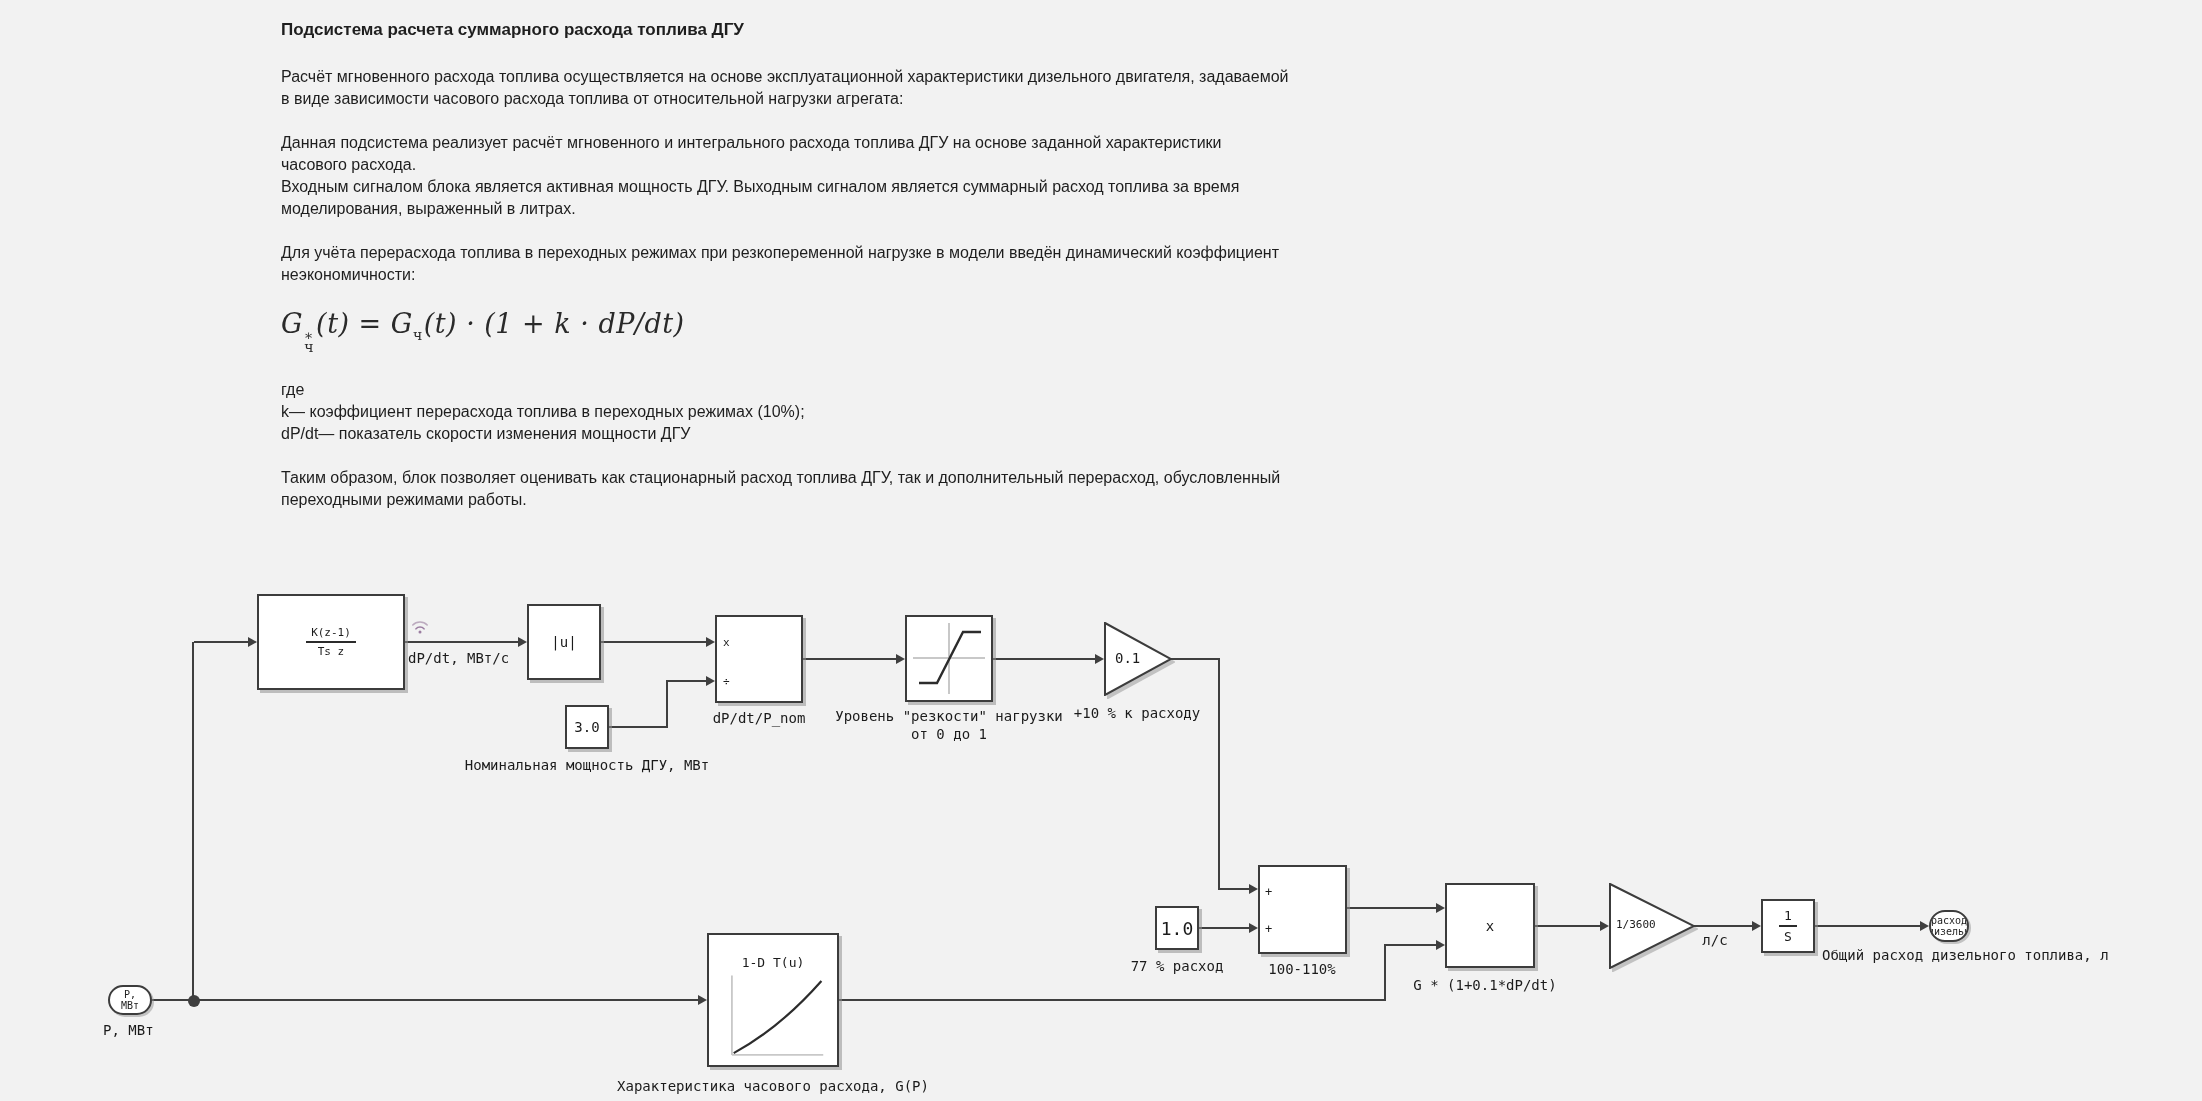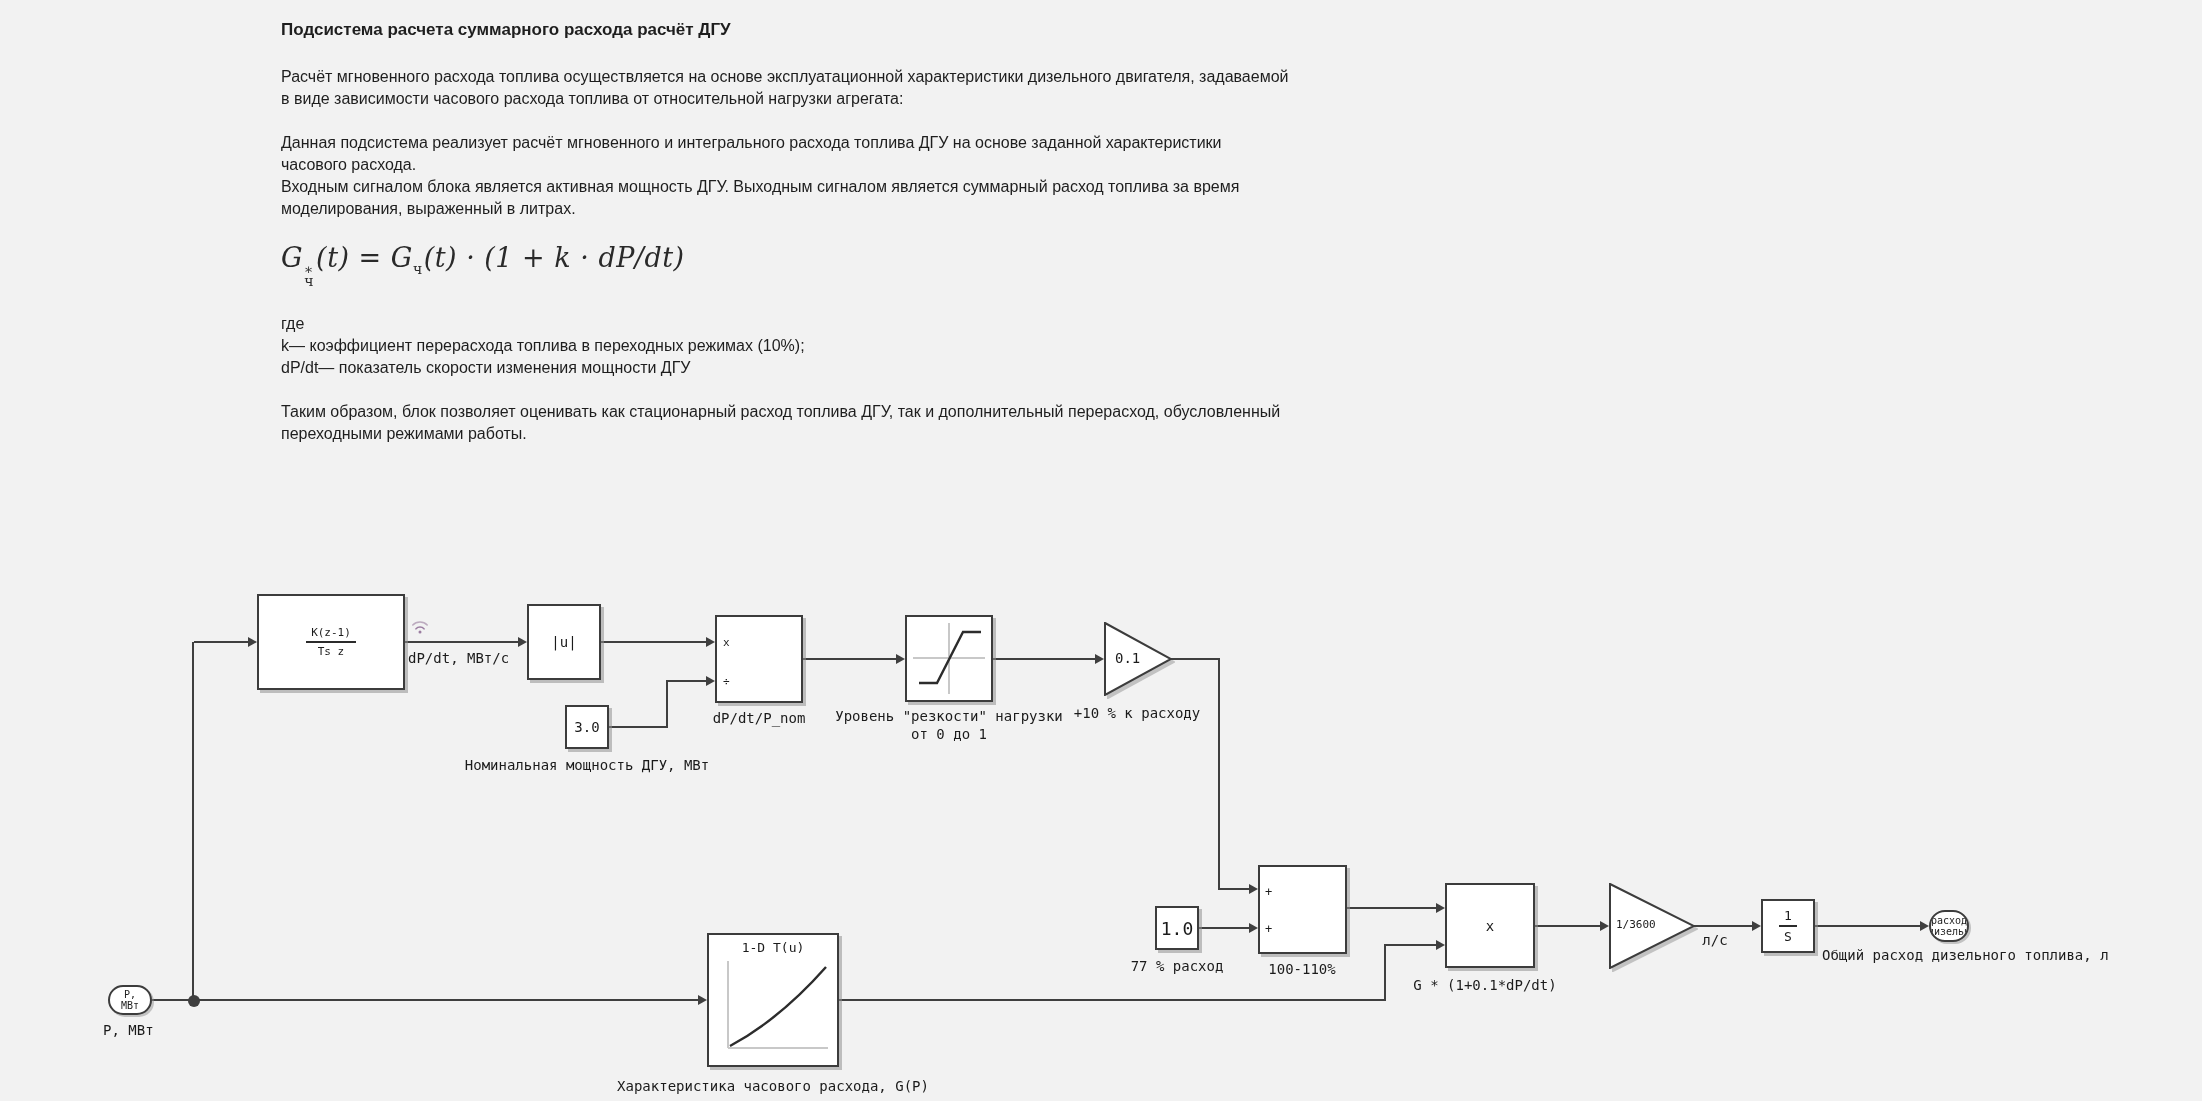--- a/index.html
+++ b/index.html
@@ -47,27 +47,29 @@
   .frac .num{border-bottom:2px solid #2b2b2b;padding:0 5px 2px 5px;}
   .frac .den{padding-top:2px;}
   .tri{position:absolute;}
   .tri svg{position:absolute;left:0;top:0;filter:drop-shadow(3px 3px 0 rgba(145,145,145,0.5));}
   .tri span{position:absolute;font-size:14px;}
 </style>
 </head>
 <body style="background: rgb(242, 242, 242); color: rgb(30, 30, 30);">
 
 <div class="doc">
-  <h1>Подсистема расчета суммарного расхода расчёт ДГУ</h1>
+  <h1>Подсистема расчета суммарного расхода топлива ДГУ</h1>
   <p>Расчёт мгновенного расхода топлива осуществляется на основе эксплуатационной характеристики дизельного двигателя, задаваемой
 в виде зависимости часового расхода топлива от относительной нагрузки агрегата:</p>
   <p>Данная подсистема реализует расчёт мгновенного и интегрального расхода топлива ДГУ на основе заданной характеристики
 часового расхода.
 Входным сигналом блока является активная мощность ДГУ. Выходным сигналом является суммарный расход топлива за время
 моделирования, выраженный в литрах.</p>
+  <p>Для учёта перерасхода топлива в переходных режимах при резкопеременной нагрузке в модели введён динамический коэффициент
+неэкономичности:</p>
   <div class="formula"><span>G</span><span class="fstack">
         <span>∗</span>
         <span>ч</span>
       </span><span>(t) = G</span><span class="fsub">ч</span><span>(t) · (1 + k · dP/dt)</span></div>
   <p>где
 k— коэффициент перерасхода топлива в переходных режимах (10%);
 dP/dt— показатель скорости изменения мощности ДГУ</p>
   <p>Таким образом, блок позволяет оценивать как стационарный расход топлива ДГУ, так и дополнительный перерасход, обусловленный
 переходными режимами работы.</p>
 </div>
@@ -199,21 +201,21 @@
     </div>
   </div>
 
   <div class="oval" style="left:1929px;top:910px;width:40px;height:32px;font-size:10px">
     <span>расход</span>
     <span>дизельн</span>
   </div>
   <div class="lbl" style="left:1822px;top:946px">Общий расход дизельного топлива, л</div>
 
   <div class="blk" style="left:707px;top:933px;width:132px;height:134px;flex-direction:column;justify-content:flex-start">
-    <div class="mono" style="font-size:13px;margin-top:5px">1-D T(u)</div>
+    <div class="mono" style="font-size:13px;margin-top:20px">1-D T(u)</div>
     <svg width="122" height="104" viewBox="0 0 122 104">
       <line x1="16" y1="6" x2="16" y2="93" stroke="#c8c8c8" stroke-width="2"></line>
       <line x1="16" y1="93" x2="116" y2="93" stroke="#c8c8c8" stroke-width="2"></line>
       <path d="M18,91 Q68,64 114,12" fill="none" stroke="#2c2c2c" stroke-width="2.4"></path>
     </svg>
   </div>
   <div class="lbl center" style="left:613px;top:1077px;width:320px">Характеристика часового расхода, G(P)</div>
 
 </div>
 

